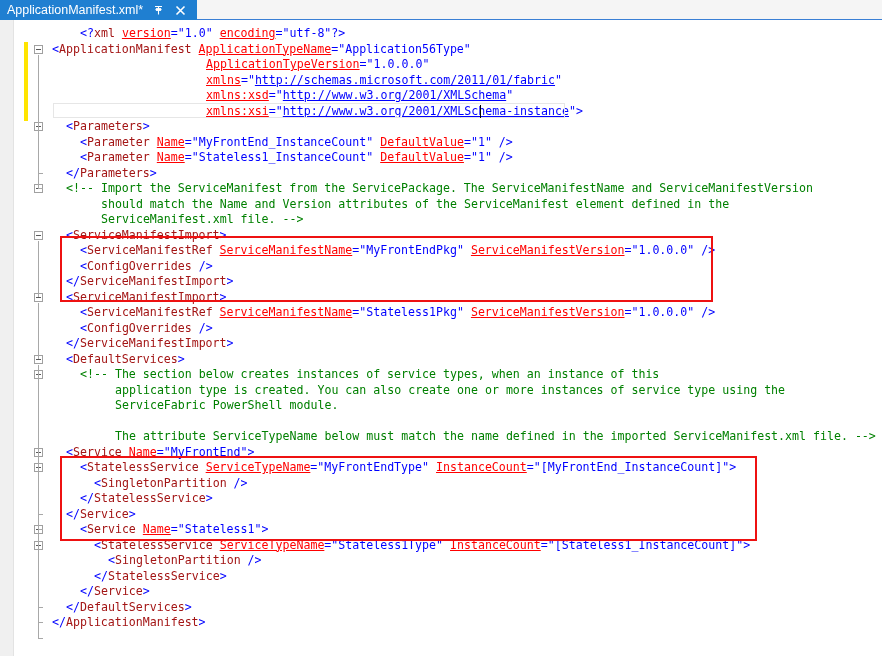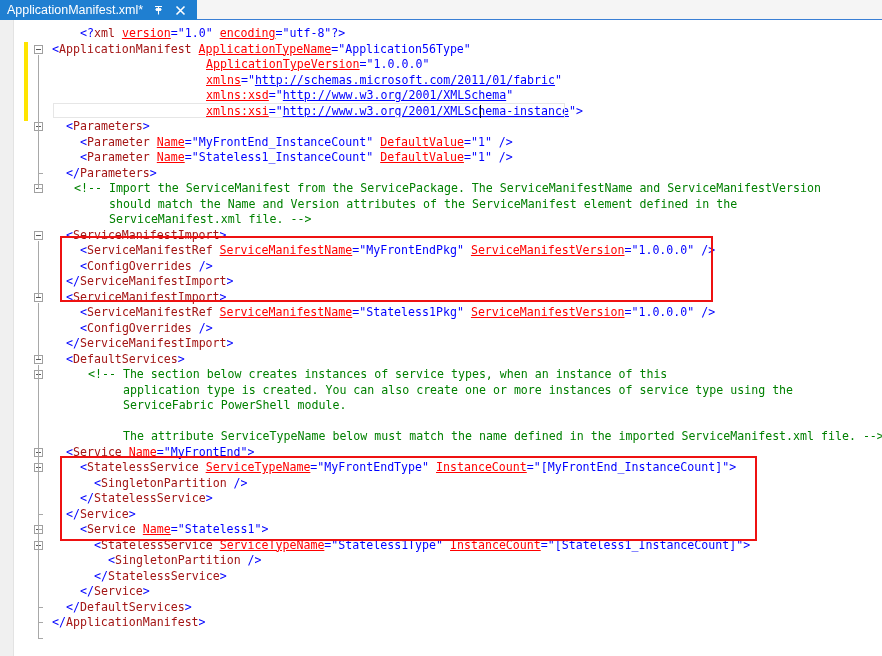--- a/index.html
+++ b/index.html
@@ -97,21 +97,21 @@
     left: 52px;
     height: 15.5px;
     white-space: pre;
   }
 
   
   .pct  { color: #0000ff; }          
   .tag  { color: #a31515; }          
   .attr { color: #ff0000; text-decoration: underline; }          
   .val  { color: #0000ff; }          
-  .cmt  { color: #008000; margin-left: 8px; }          
+  .cmt  { color: #008000; }          
   .lnk  { color: #0000ff; text-decoration: underline; }
 
   
   .current-line {
     position: absolute;
     border: 1px solid #e6e6e6;
     background: transparent;
     box-sizing: border-box;
   }
   .caret {

